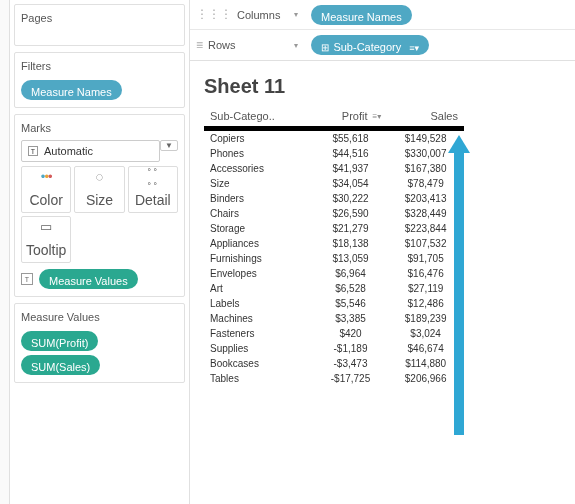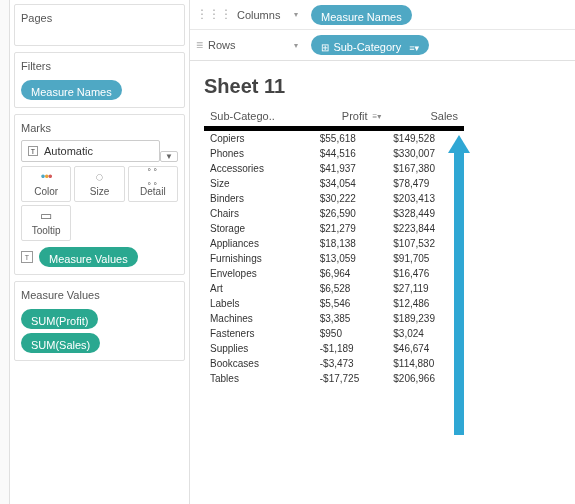--- a/index.html
+++ b/index.html
@@ -15,35 +15,35 @@
   
   .pill {
     display: inline-flex; align-items: flex-end;
     background: #4fa8c4; color: #fff; border-radius: 11px;
     padding: 2px 10px; font-size: 11px; height: 20px; margin: 2px 0;
   }
   .pill-green { background: #2aa890; }
   .pill .sort-icon { margin-left: 8px; font-size: 9px; display:inline-flex; gap:2px; }
   .pill .prefix-icon { margin-right: 4px; font-size: 10px; }
   
-  .marks-select-row { display: flex; gap: 0; align-items: flex-end; margin-bottom: 4px; }
+  .marks-select-row { display: flex; gap: 0; align-items: flex-start; margin-bottom: 4px; }
   .marks-select {
     flex:1; display:flex; align-items:center; border:1px solid #ccc; border-radius:2px;
     padding: 3px 6px; background:#fff; position:relative; height:22px;
   }
   .marks-select .tiny-icon { border:1px solid #999; width:10px; height:10px; display:inline-flex; align-items:center; justify-content:center; font-size:7px; margin-right:6px; }
   .marks-select-caret{ border:1px solid #ccc; width:18px; display:flex; align-items:center; justify-content:center; border-radius:2px; background:#fff; font-size:8px; color:#666; }
   
   .marks-grid { display: grid; grid-template-columns: repeat(3, 1fr); gap: 3px; }
   .mark-cell {
     border: 1px solid #ddd; border-radius: 2px; text-align: center;
     padding: 3px 0 4px; background: #fff;
   }
   .mark-cell .icon { font-size: 13px; color: #666; line-height:14px; height:14px; display:flex; justify-content:center; align-items:center; }
-  .mark-cell .label { font-size: 10px; color: #555; margin-top: 2px; }
+  .mark-cell .label { font-size: 14px; color: #555; margin-top: 8px; }
   .mark-cell .icon.boxed { border:1px solid #999; width:10px; height:10px; margin:2px auto 0; font-size:7px; }
   
   .pill-row { display: flex; align-items: center; gap: 6px; margin-top: 4px; }
   .pill-row .tiny-icon { border:1px solid #999; width:12px; height:12px; display:inline-flex; align-items:center; justify-content:center; font-size:7px; color:#666; }
   
   .shelves { border-bottom: 1px solid #e0e0e0; }
   .shelf-row { display: flex; align-items: center; height: 30px; border-bottom: 1px solid #e8e8e8; padding: 0 6px; gap: 8px; }
   .shelf-row:last-child { border-bottom:none; }
   .shelf-label { width: 85px; color: #555; font-size: 11px; display:flex; align-items:center; gap:5px; }
   .shelf-label .drag-icon { color:#aaa; font-size:12px; display:inline-flex; flex-direction:column; line-height:3px; }
@@ -53,21 +53,21 @@
   .sheet-area { padding: 14px 14px 4px; position: relative; flex:1; overflow:hidden; }
   .sheet-title { font-size: 20px; font-weight: bold; color: #444; margin-bottom: 10px; }
   
   table.data { border-collapse: collapse; width: 260px; }
   table.data th { text-align: left; font-weight: normal; color: #555; padding: 2px 6px 4px; font-size: 11px; }
   table.data th.num { text-align: right; }
   table.data th.num .sort { font-size:8px; color:#888; margin-left:2px; display:inline-flex; flex-direction:column; line-height:4px; vertical-align:middle;}
   table.data th { border-bottom: 5px solid #000000; }
   table.data td { padding: 2px 6px; font-size: 10px; }
   table.data td.cat { color:#333; }
-  table.data td.num { text-align: left; color:#333; }
+  table.data td.num { text-align: center; color:#333; }
   
   .arrow-annotation {
     position: absolute; left: 258px; top: 135px; width: 22px; height: 300px; pointer-events:none;
   }
   .arrow-shaft { position:absolute; left:6px; top:16px; width:10px; bottom:0; background:#2fa7d4; }
   .arrow-head {
     position:absolute; left:0; top:0; width:0; height:0;
     border-left:11px solid transparent; border-right:11px solid transparent;
     border-bottom:18px solid #2fa7d4;
   }
@@ -250,21 +250,21 @@
               <td class="num">$5,546</td>
               <td class="num">$12,486</td>
             </tr>
             <tr>
               <td class="cat">Machines</td>
               <td class="num">$3,385</td>
               <td class="num">$189,239</td>
             </tr>
             <tr>
               <td class="cat">Fasteners</td>
-              <td class="num">$950</td>
+              <td class="num">$420</td>
               <td class="num">$3,024</td>
             </tr>
             <tr>
               <td class="cat">Supplies</td>
               <td class="num">-$1,189</td>
               <td class="num">$46,674</td>
             </tr>
             <tr>
               <td class="cat">Bookcases</td>
               <td class="num">-$3,473</td>

